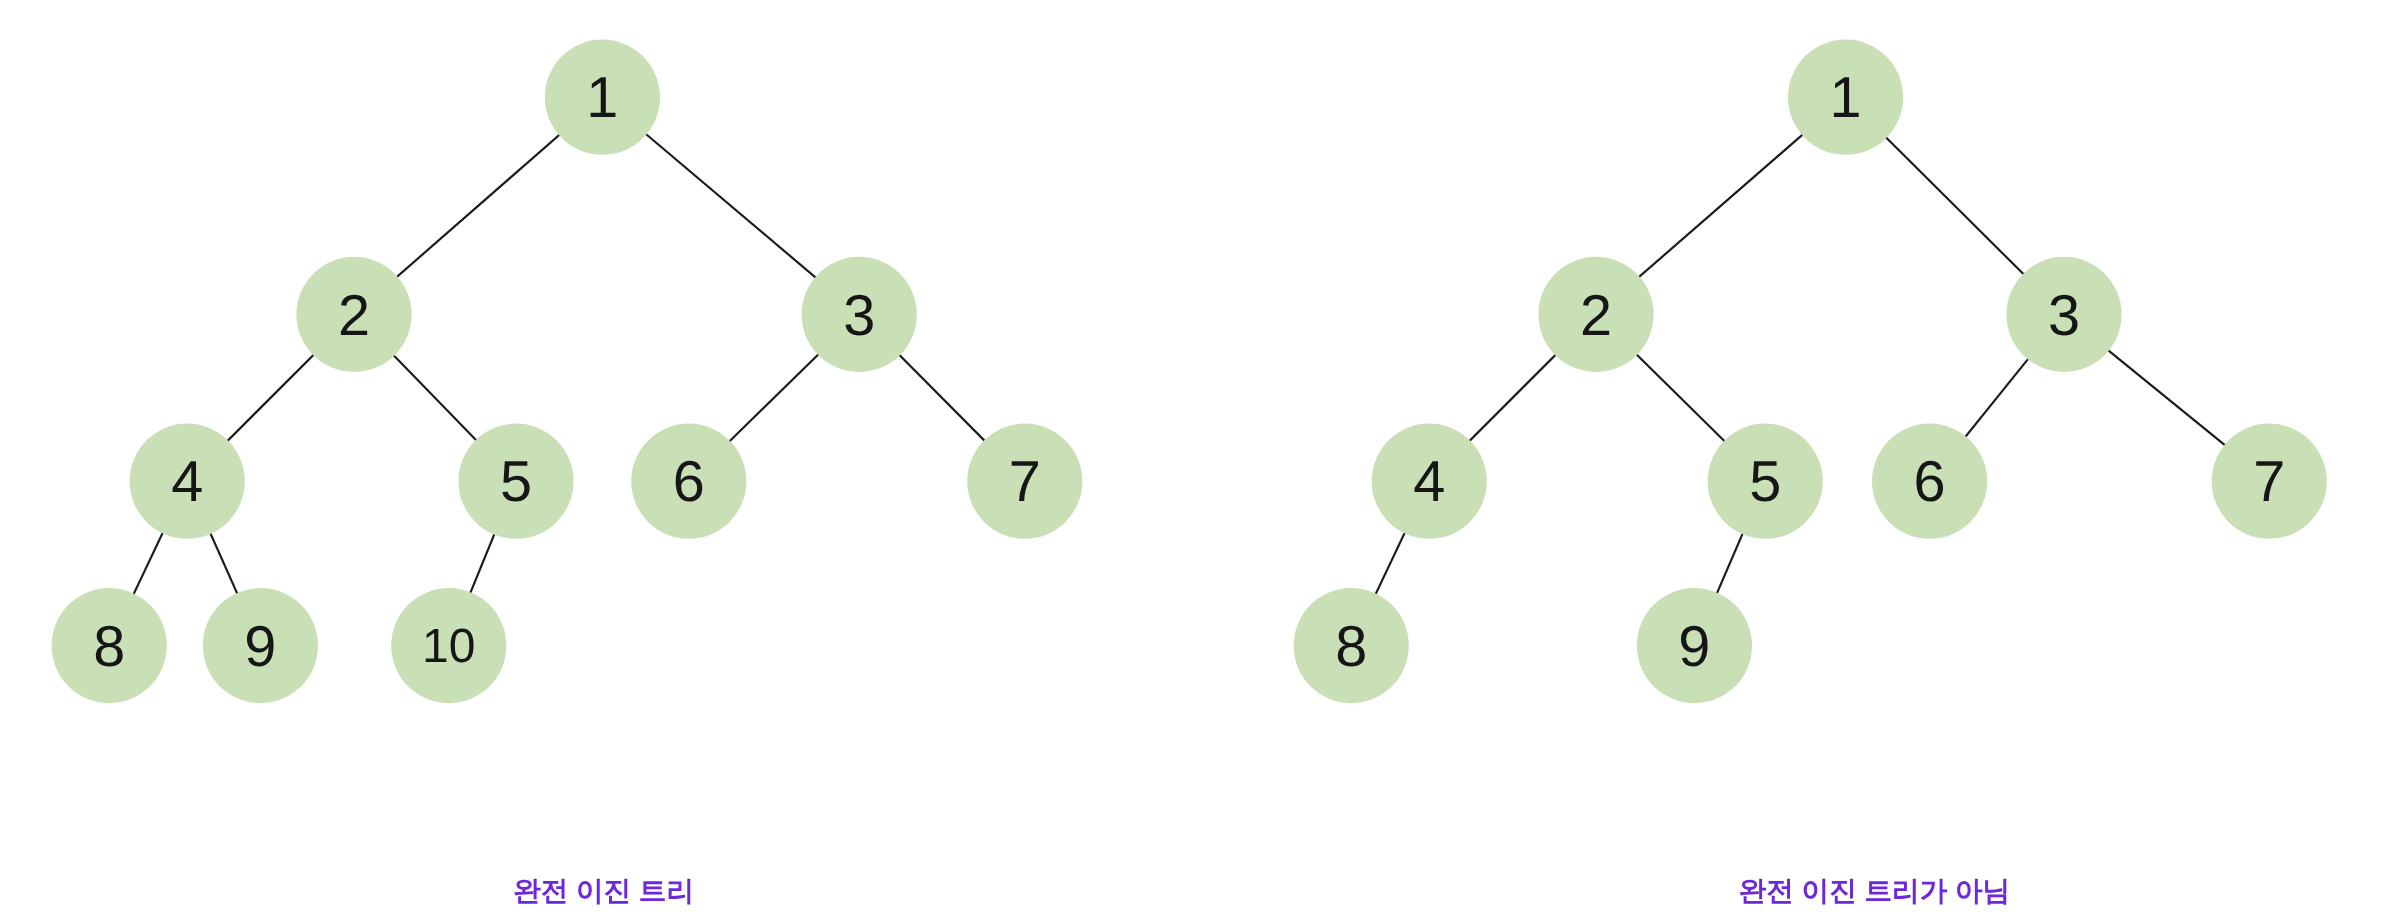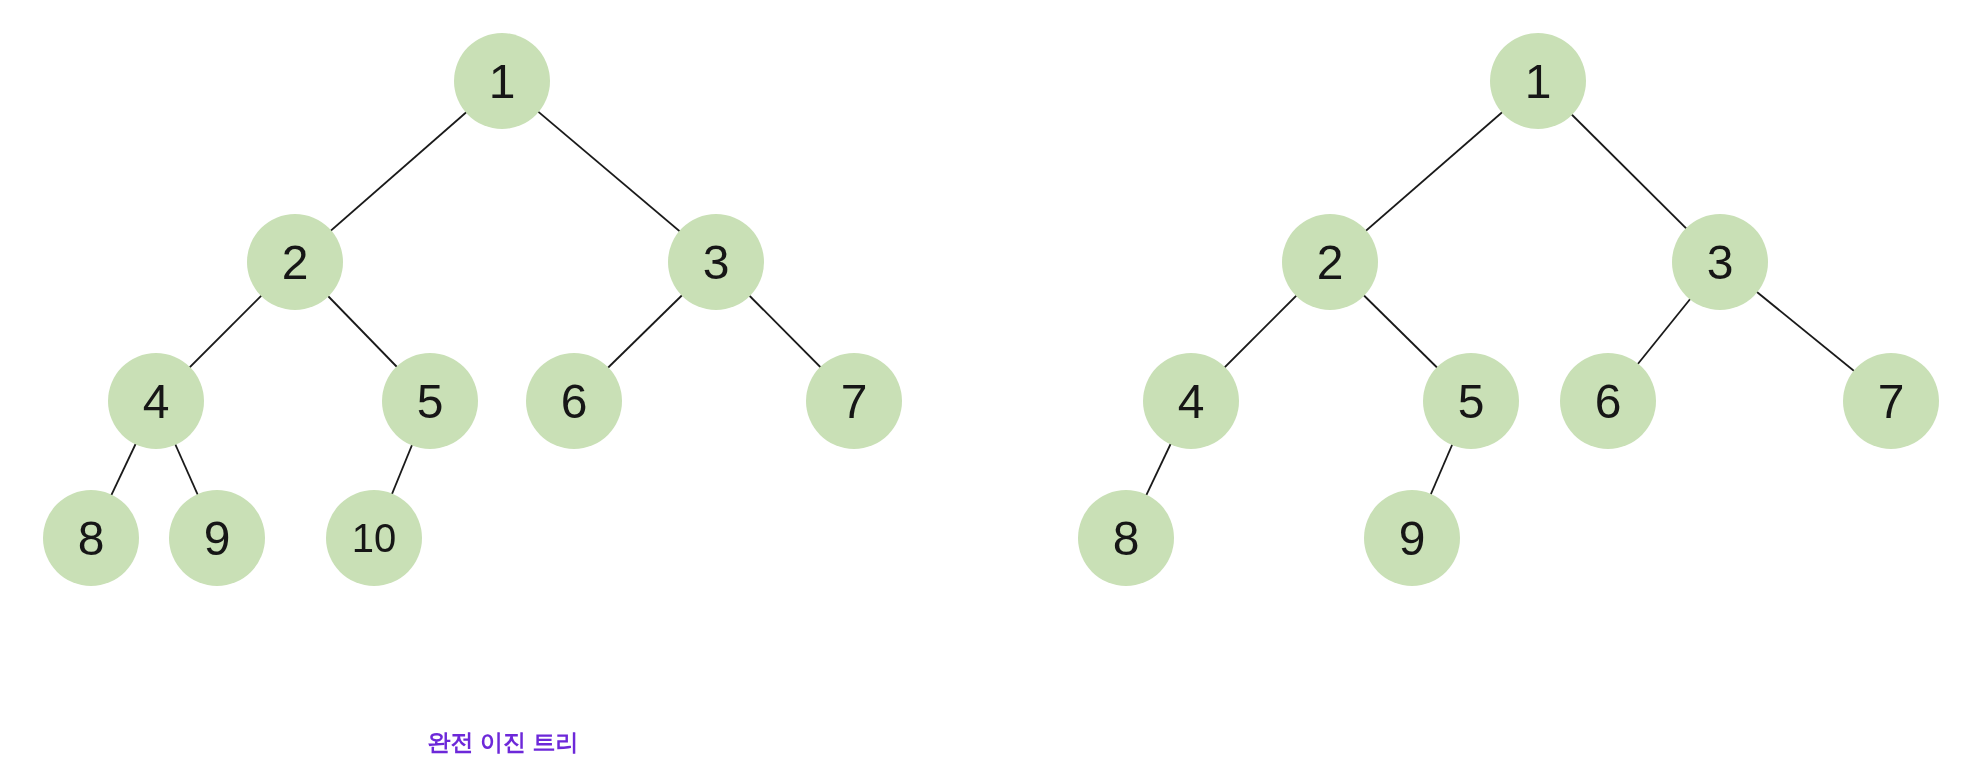--- a/index.html
+++ b/index.html
@@ -98,13 +98,14 @@
         <text x="1608" y="401" text-anchor="middle" dy="0.35em" font-size="48" fill="#161616">6</text>
         <circle cx="1891" cy="401" r="48" fill="#c9e0b6"></circle>
         <text x="1891" y="401" text-anchor="middle" dy="0.35em" font-size="48" fill="#161616">7</text>
         <circle cx="1126" cy="538" r="48" fill="#c9e0b6"></circle>
         <text x="1126" y="538" text-anchor="middle" dy="0.35em" font-size="48" fill="#161616">8</text>
         <circle cx="1412" cy="538" r="48" fill="#c9e0b6"></circle>
         <text x="1412" y="538" text-anchor="middle" dy="0.35em" font-size="48" fill="#161616">9</text>
       </g>
     </svg>
   <div class="caption caption-left">완전 이진 트리</div>
+  <div class="caption caption-right">완전 이진 트리가 아님</div>
 </div>
 
 </body></html>

